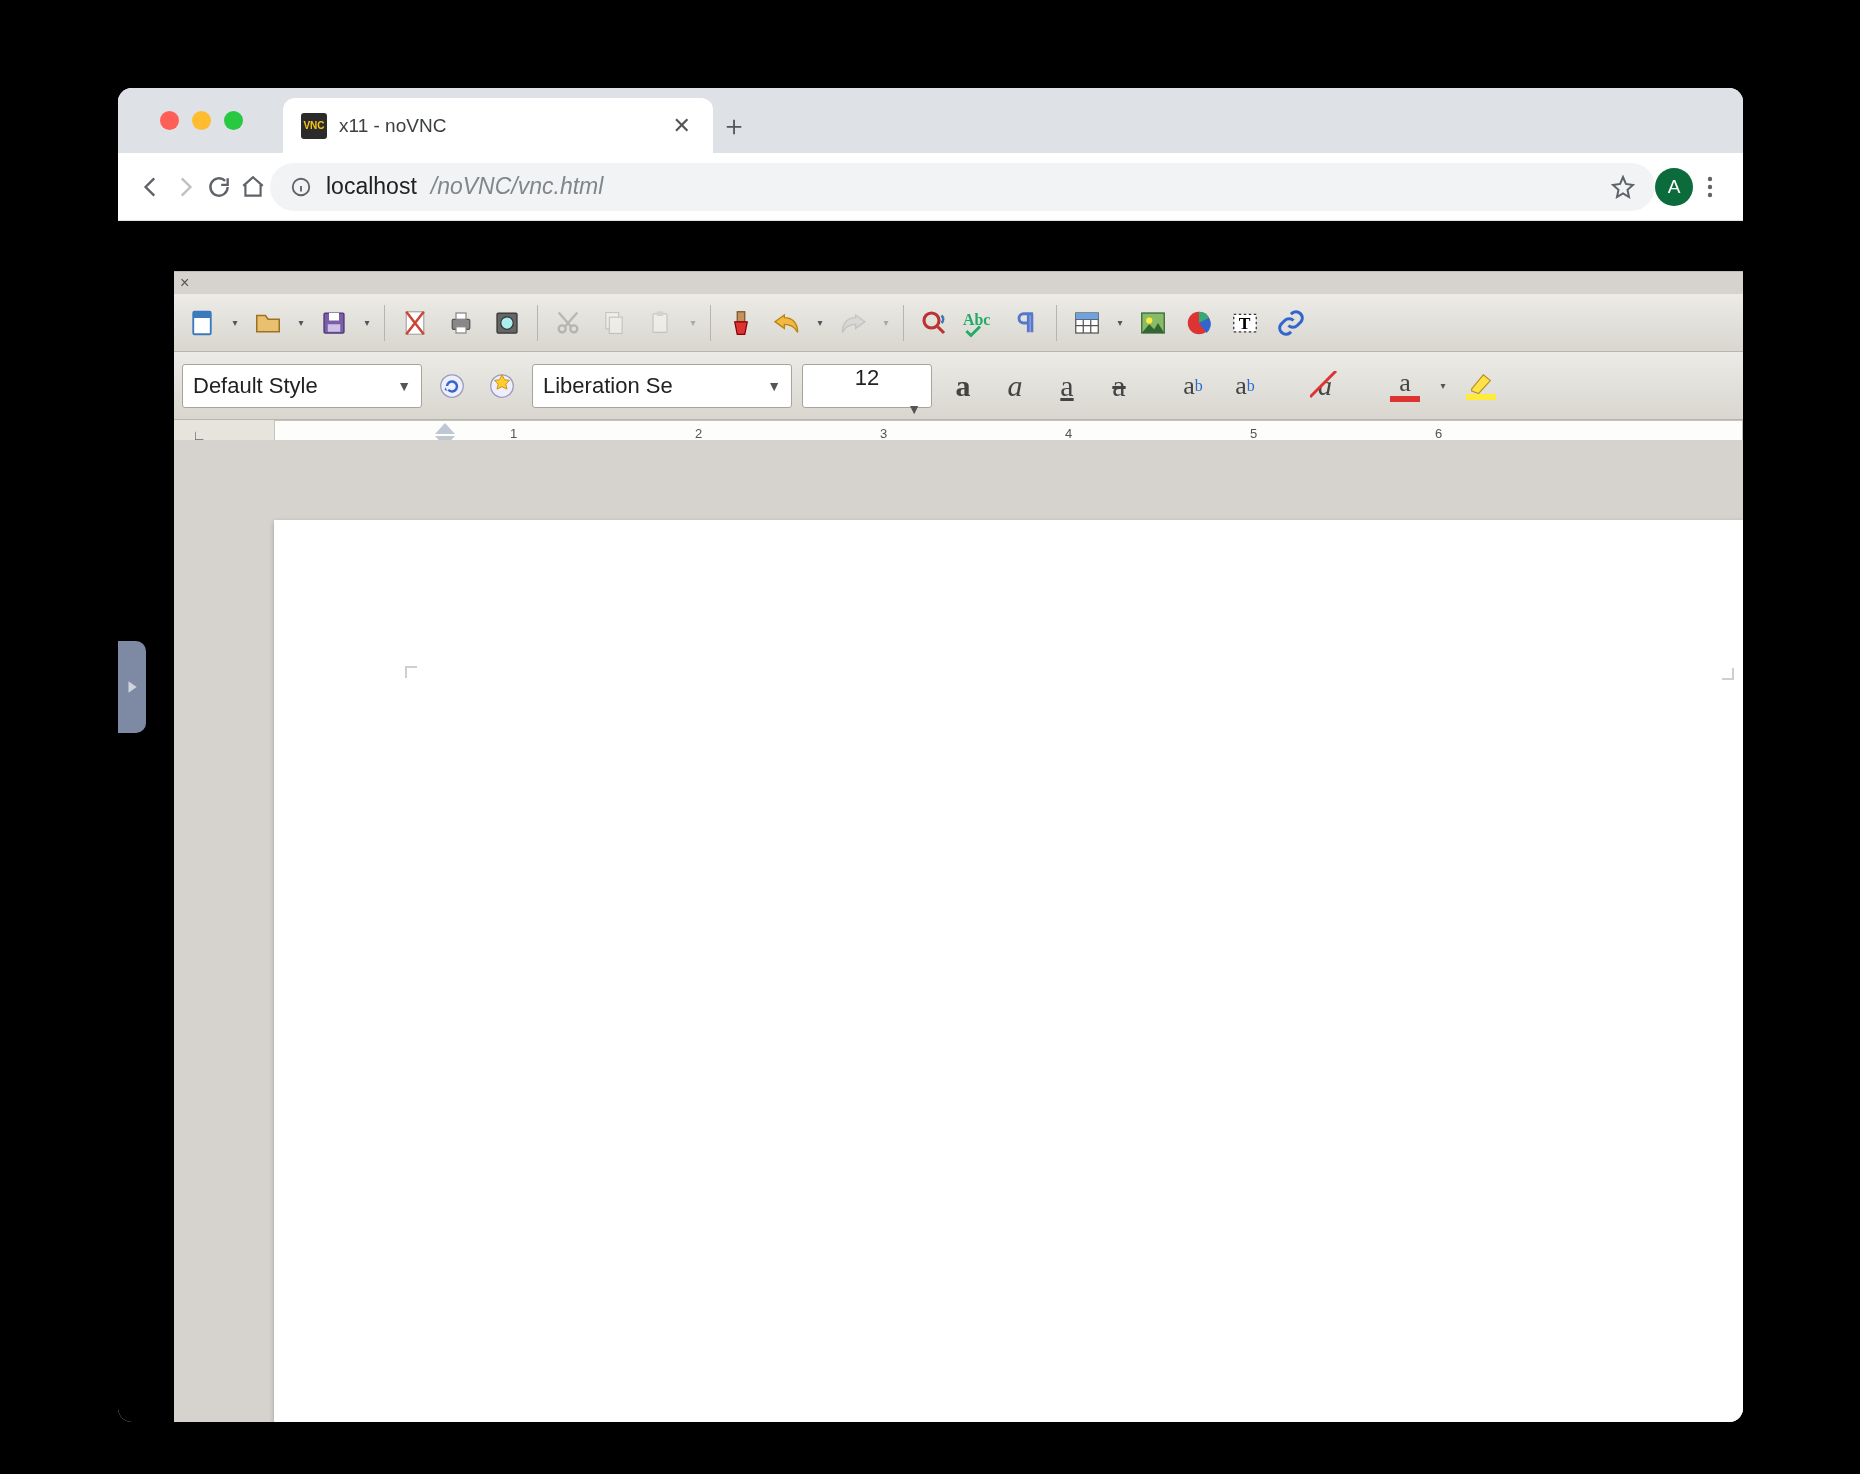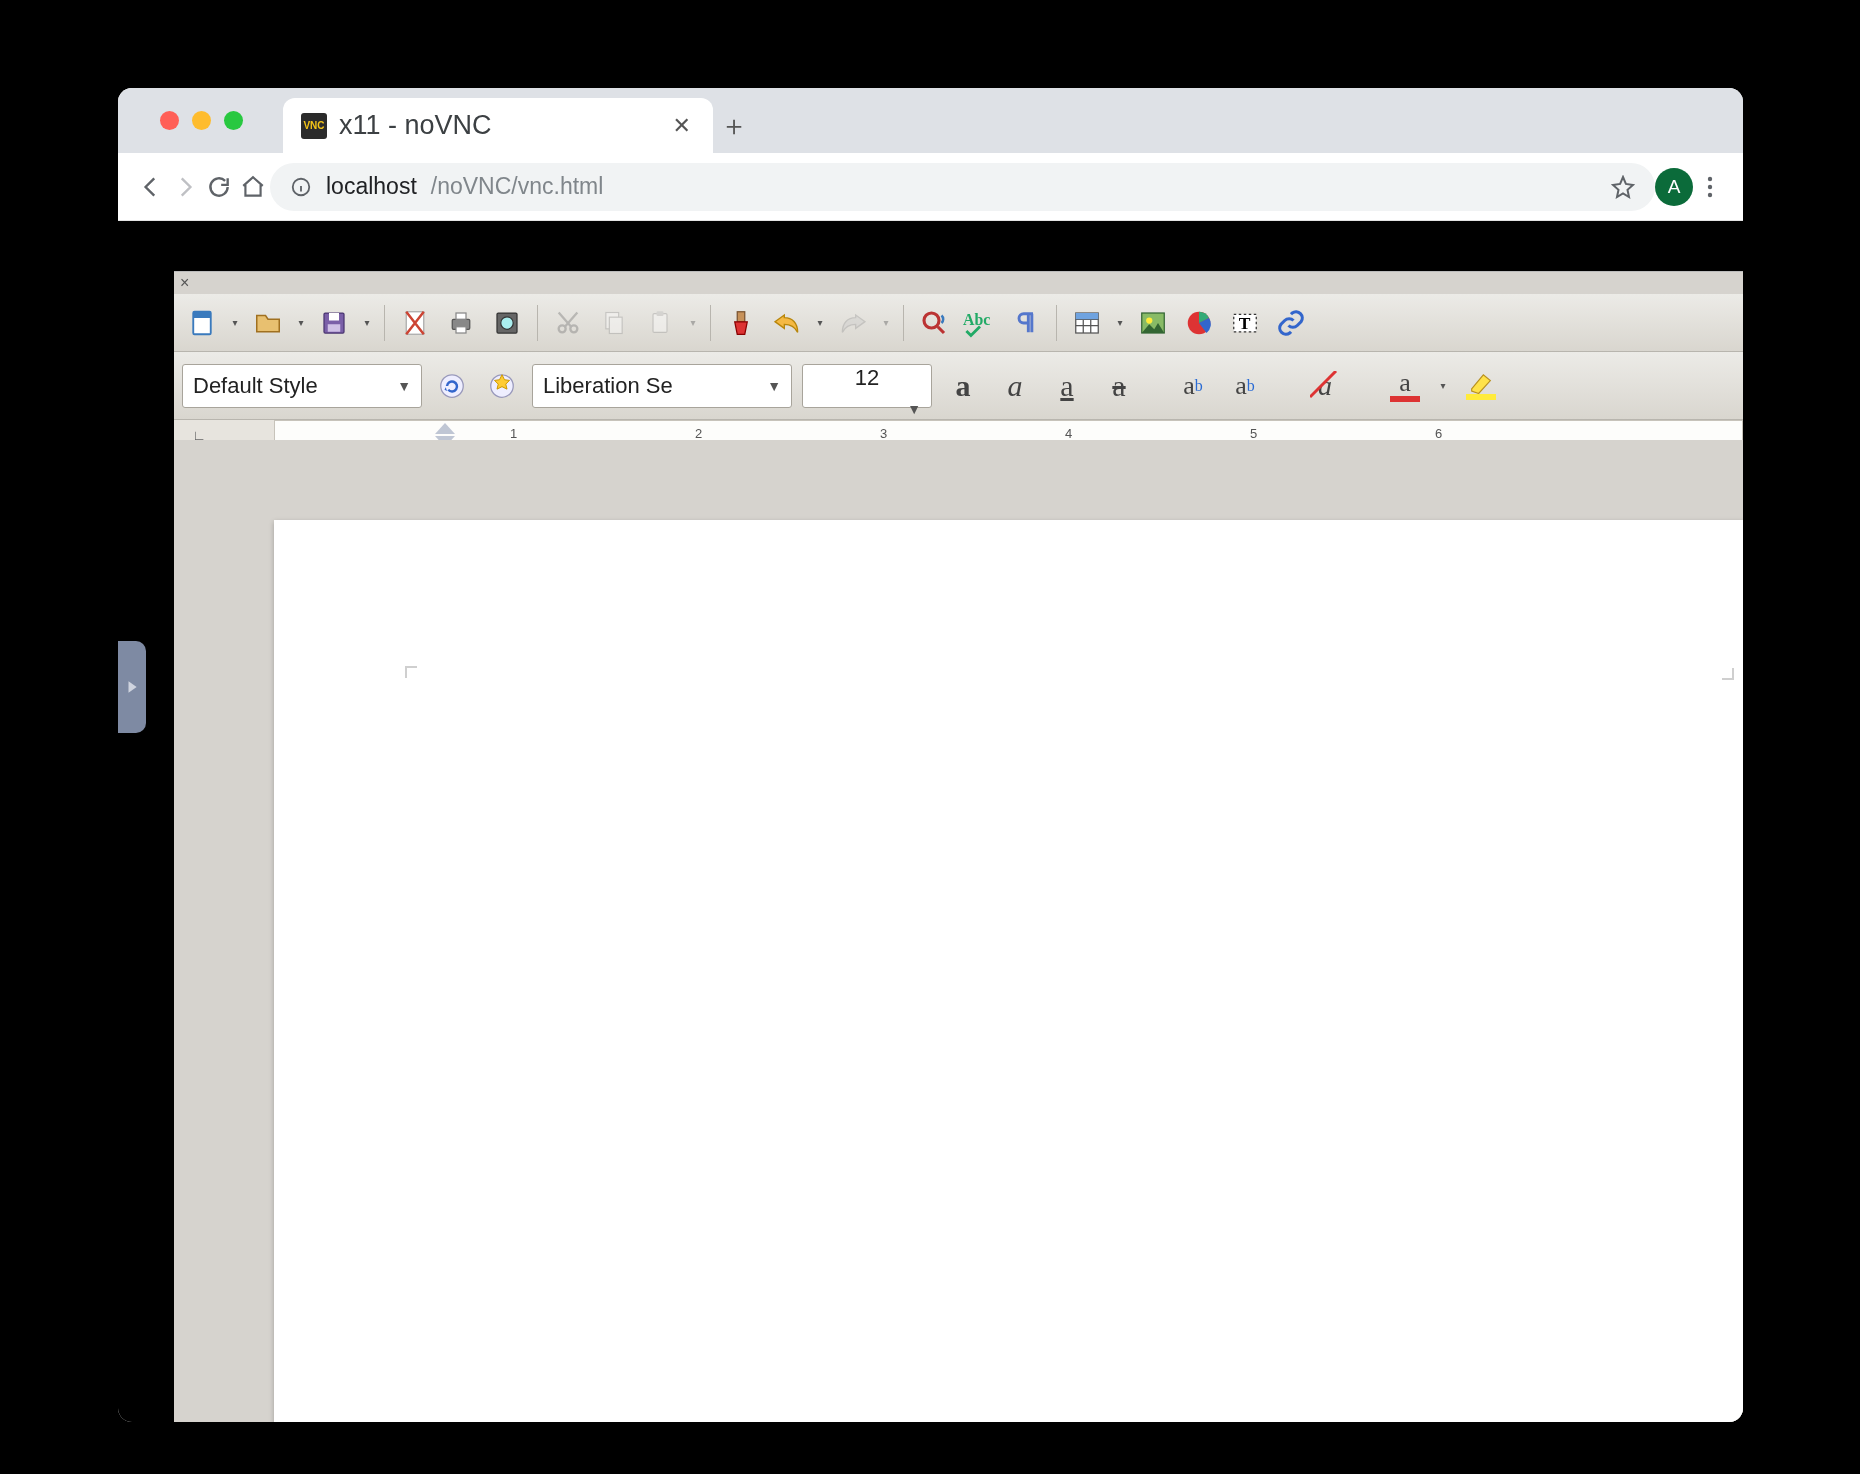--- a/index.html
+++ b/index.html
@@ -37,37 +37,37 @@
     display: flex; align-items: center;
     padding: 0 18px;
     min-width: 430px;
     gap: 12px;
   }
   .favicon {
     width: 26px; height: 26px; background:#2b2b2b; border-radius:3px;
     display:flex;align-items:center;justify-content:center;
     color:#f5c518; font-size:10px; font-weight:bold; line-height:1; text-align:center;
   }
-  .tab-title { font-size: 27px; color:#3c4043; flex:1;}
+  .tab-title { font-size: 19px; color:#3c4043; flex:1;}
   .tab-close { font-size:22px; color:#555; padding:0 4px;}
   .new-tab { width:42px;height:55px;display:flex;align-items:center;justify-content:center;font-size:28px;color:#555;}
   
   .addr-bar {
     height: 68px; background:#fff; border-bottom:1px solid #e3e3e3;
     display:flex;align-items:center; padding:0 16px; 
   }
   .nav-btn { width:34px;height:34px;display:flex;align-items:center;justify-content:center;color:#5f6368;}
   .nav-btn.disabled{color:#bfc0c4;}
   .omnibox {
     flex:1; height:48px; background:#f1f3f4; border-radius:24px;
     display:flex; align-items:center; padding:0 20px; gap:14px;
     font-size:23px; color:#202124;
   }
   .omnibox .info-icon{color:#5f6368;}
-  .url-dim{color:#80868b;}
+  .url-dim{color:#80868b;font-style:italic;}
   .star{color:#5f6368;}
   .avatar{width:38px;height:38px;border-radius:50%;background:#0b6b3a;color:#fff;display:flex;align-items:center;justify-content:center;font-size:19px;}
   .kebab{font-size:20px;color:#5f6368;letter-spacing:0;}
   
   .vnc-area{ position:absolute; top:133px; left:0; right:0; bottom:0; background:#000;}
   .novnc-handle{
     position:absolute; left:0; top:420px;
     width:28px; height:92px; background:#7e8aa3; border-radius:0 10px 10px 0;
     display:flex;align-items:center;justify-content:center; color:#cfd4df;
   }

